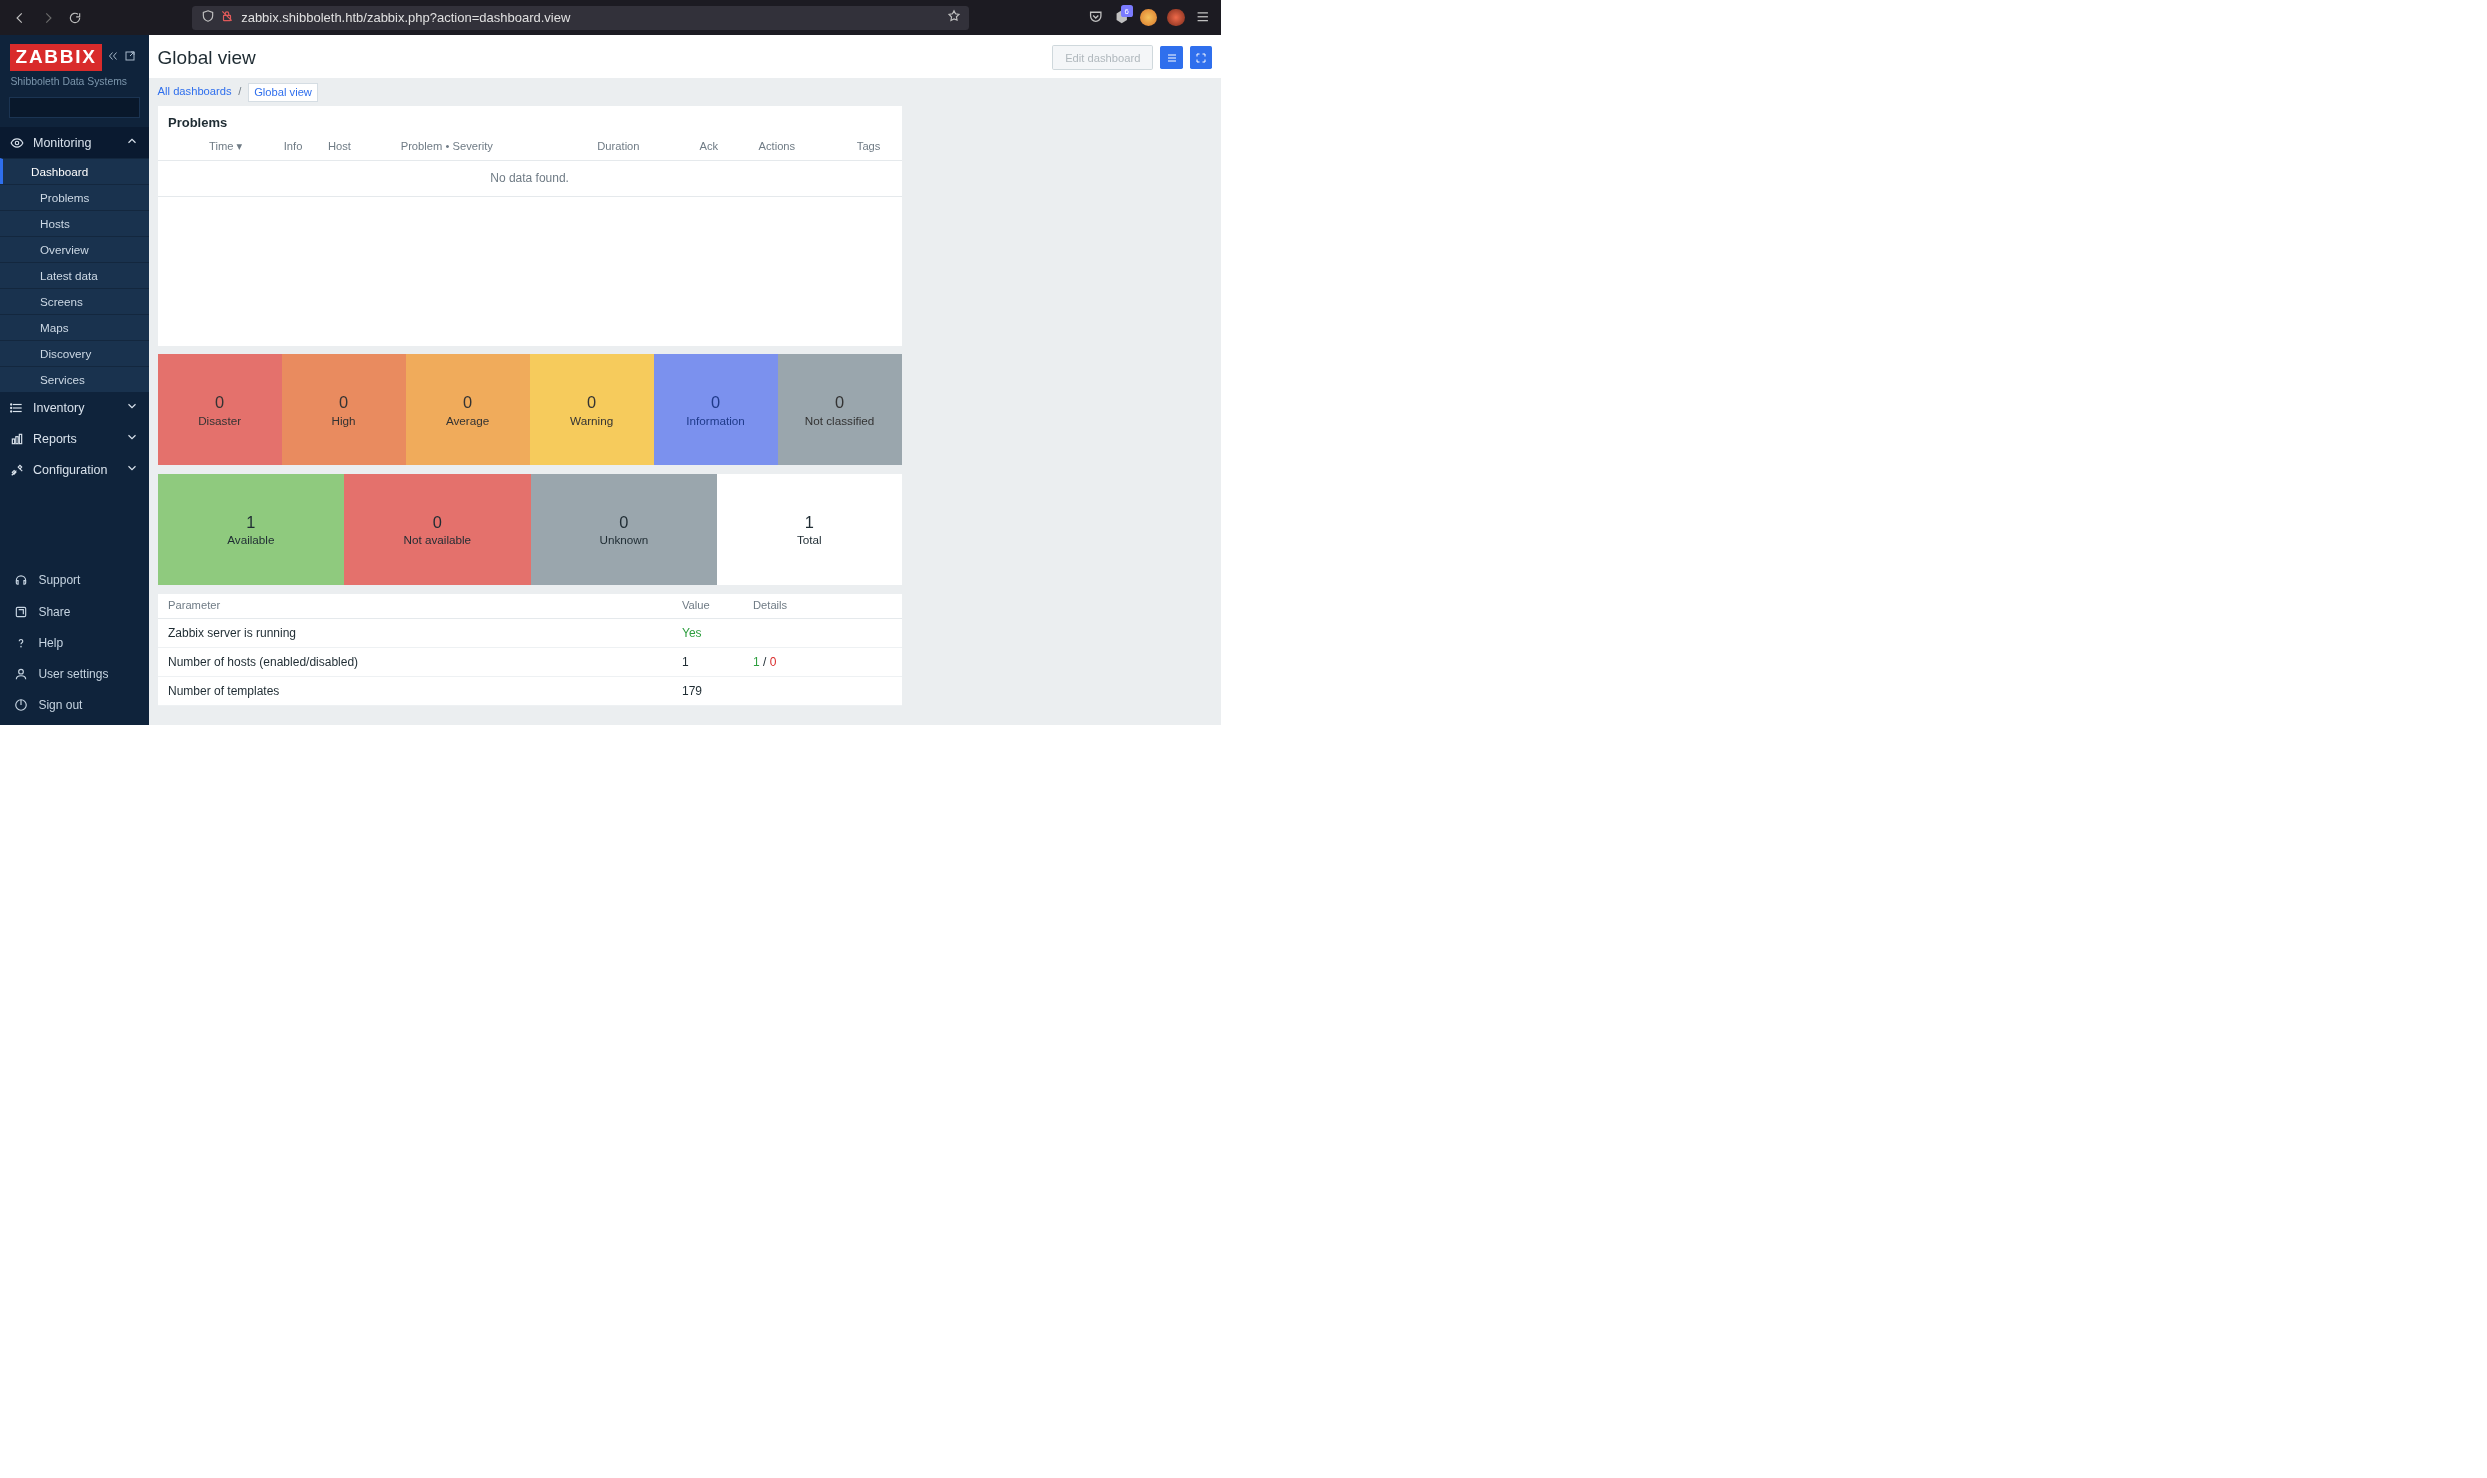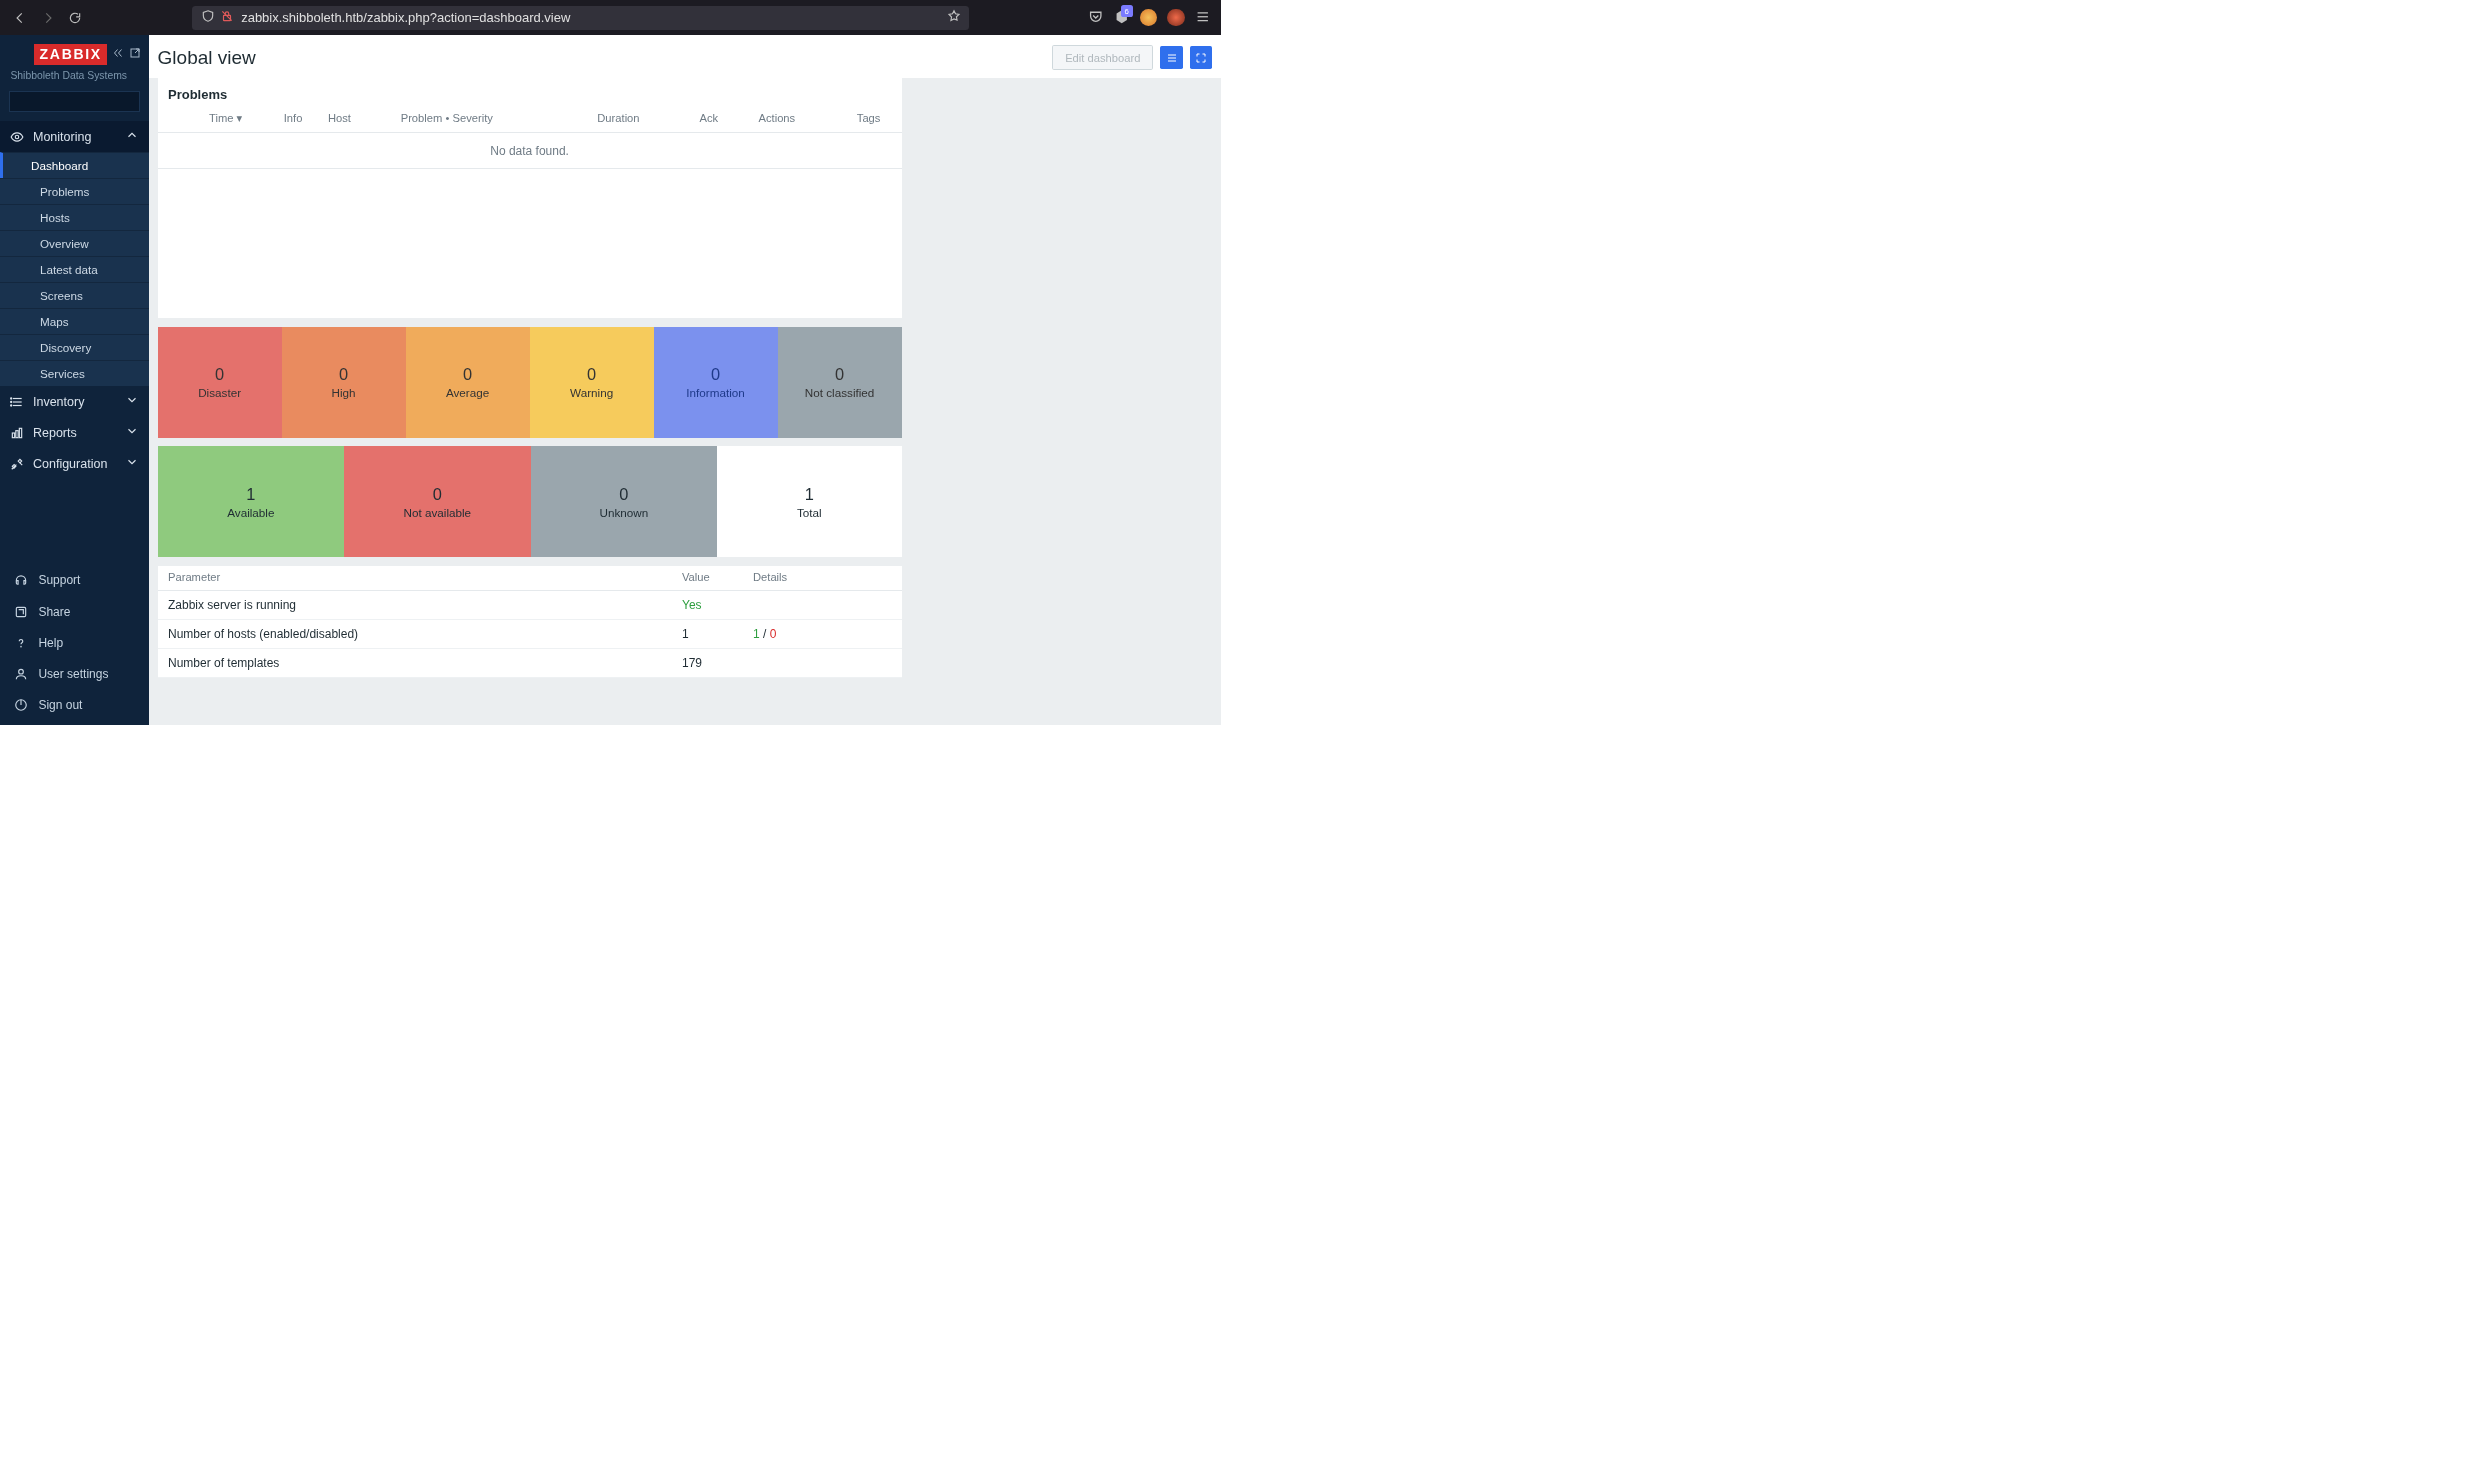--- a/index.html
+++ b/index.html
@@ -19,21 +19,21 @@
   .ext-badge { position: relative; }
   .ext-badge .dot { width:12px;height:12px;background:#7b7bff;border-radius:2.6px;font-size:7.8px;color:#fff;display:flex;align-items:center;justify-content:center;position:absolute;top:-3.5px;right:-3.5px; }
   .avatar { width: 17.3px; height: 17.3px; border-radius: 50%; }
 
   
   .app { display: flex; height: 691px; }
 
   
   .sidebar { width: 149px; background: #0f233b; color: #d9e2ec; display: flex; flex-direction: column; font-size: 12px; }
   .sb-header { padding: 8.6px 10.4px 3.5px 10.4px; display: flex; align-items: center; gap: 5.2px; }
-  .logo { background: #d92b2b; color: #fff; font-weight: bold; letter-spacing: 1.7px; padding: 2.6px 5.2px; font-size: 14px; font-family: Arial; margin-left: 24px; }
+  .logo { background: #d92b2b; color: #fff; font-weight: bold; letter-spacing: 1.7px; padding: 2.6px 5.2px; font-size: 19px; font-family: Arial; }
   .sb-header .hdr-icon svg { width:12px;height:12px;stroke:#a7b8c9;fill:none;stroke-width:2; }
   .sb-sub { padding: 1.7px 10.4px 7px 10.4px; font-size: 10.4px; color: #7c96ac; }
   .sb-search { margin: 3.5px 8.6px 8.6px 8.6px; height: 21px; background: #09182b; border:0.9px solid #1b3452; display:flex; align-items:center; padding:0 5.2px; }
   .sb-search input { flex:1; background:transparent; border:none; outline:none; color:#fff; font-size:11.2px; }
   .sb-search svg { width:12px;height:12px;stroke:#a7b8c9;fill:none;stroke-width:2; }
 
   .nav-section { }
   .nav-top { display:flex; align-items:center; gap:8.6px; padding: 7px 10.4px; font-size:12.5px; cursor:pointer; }
   .nav-top.active { background:#0a1a30; }
   .nav-top svg { width:14px;height:14px;stroke:#d9e2ec;fill:none;stroke-width:2; }
@@ -278,20 +278,25 @@
           </div>
         <div class="icon-btn-sq">
             <svg viewBox="0 0 24 24">
               <path d="M4 9V4h5M20 9V4h-5M4 15v5h5M20 15v5h-5"></path>
             </svg>
           </div>
       </div>
     </div>
 
     <div class="content-area">
+      <div class="breadcrumb">
+        <a href="#">All dashboards</a>
+        <span class="sep">/</span>
+        <span class="cur">Global view</span>
+      </div>
 
       <div class="dash-col">
 
         <div class="widget">
           <div class="widget-hd">Problems</div>
           <div class="tbl-head" id="problems-head">
               <div style="width: 76px; margin-left: 41px;">Time ▾</div>
               <div style="width: 45px;">Info</div>
               <div style="width: 74px;">Host</div>
               <div style="width: 200px;">Problem • Severity</div>

